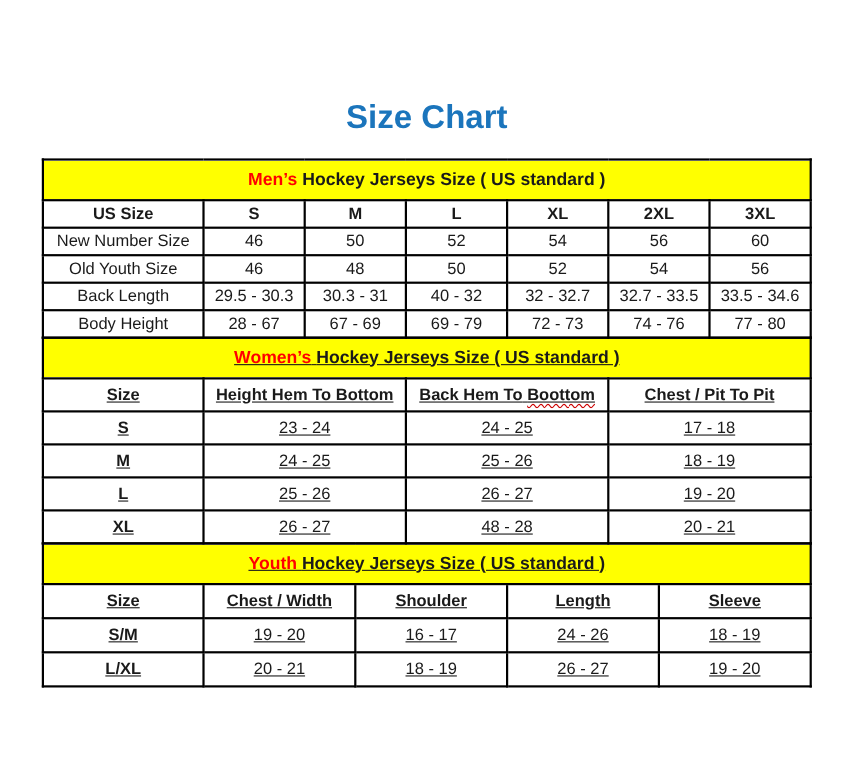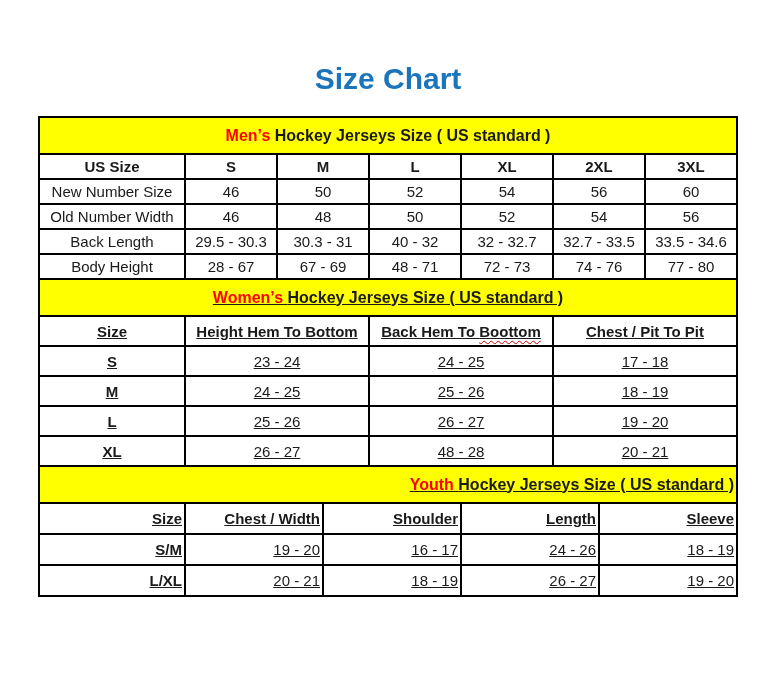--- a/index.html
+++ b/index.html
@@ -14,21 +14,21 @@
     color: #1a1a1a;
     overflow: hidden;
   }
   .page {
     position: relative;
     width: 776px;
     height: 692px;
   }
   .page-title {
     margin: 0;
-    padding-top: 62px;
+    padding-top: 90px;
     text-align: center;
     font-size: 30px;
     font-weight: bold;
     letter-spacing: 0px;
     color: var(--title-blue, #1B75BC);
   }
   .chart-wrap {
     width: 700px;
     margin: 20px 0 0 38px;
   }
@@ -52,21 +52,21 @@
   }
   .size-table tr.band td {
     background: var(--band-yellow, #FFFF00);
     font-weight: bold;
     font-size: 16px;
     height: 33px;
   }
   .band .hl { color: var(--accent-red, #FF0000); }
   .t-men td   { height: 21px; }
   .t-women td { height: 26px; }
-  .t-youth td { height: 27px; text-align: right; }
+  .t-youth td { height: 27px; }
   .b { font-weight: bold; }
   .sq {
     text-decoration: underline;
     text-decoration-style: wavy;
     text-decoration-color: #cc0000;
     text-decoration-thickness: 1px;
     text-underline-offset: 3px;
   }
 </style>
 </head>
@@ -104,42 +104,42 @@
       <tr>
         <td>New Number Size</td>
         <td>46</td>
         <td>50</td>
         <td>52</td>
         <td>54</td>
         <td>56</td>
         <td>60</td>
       </tr>
       <tr>
-        <td>Old Number Width</td>
+        <td>Old Youth Size</td>
         <td>46</td>
         <td>48</td>
         <td>50</td>
         <td>52</td>
         <td>54</td>
         <td>56</td>
       </tr>
       <tr>
         <td>Back Length</td>
         <td>29.5 - 30.3</td>
         <td>30.3 - 31</td>
         <td>40 - 32</td>
         <td>32 - 32.7</td>
         <td>32.7 - 33.5</td>
         <td>33.5 - 34.6</td>
       </tr>
       <tr>
         <td>Body Height</td>
         <td>28 - 67</td>
         <td>67 - 69</td>
-        <td>48 - 71</td>
+        <td>69 - 79</td>
         <td>72 - 73</td>
         <td>74 - 76</td>
         <td>77 - 80</td>
       </tr>
     </tbody>
       </table>
 
     <table class="size-table t-women">
       <colgroup>
         <col style="width:146px">

